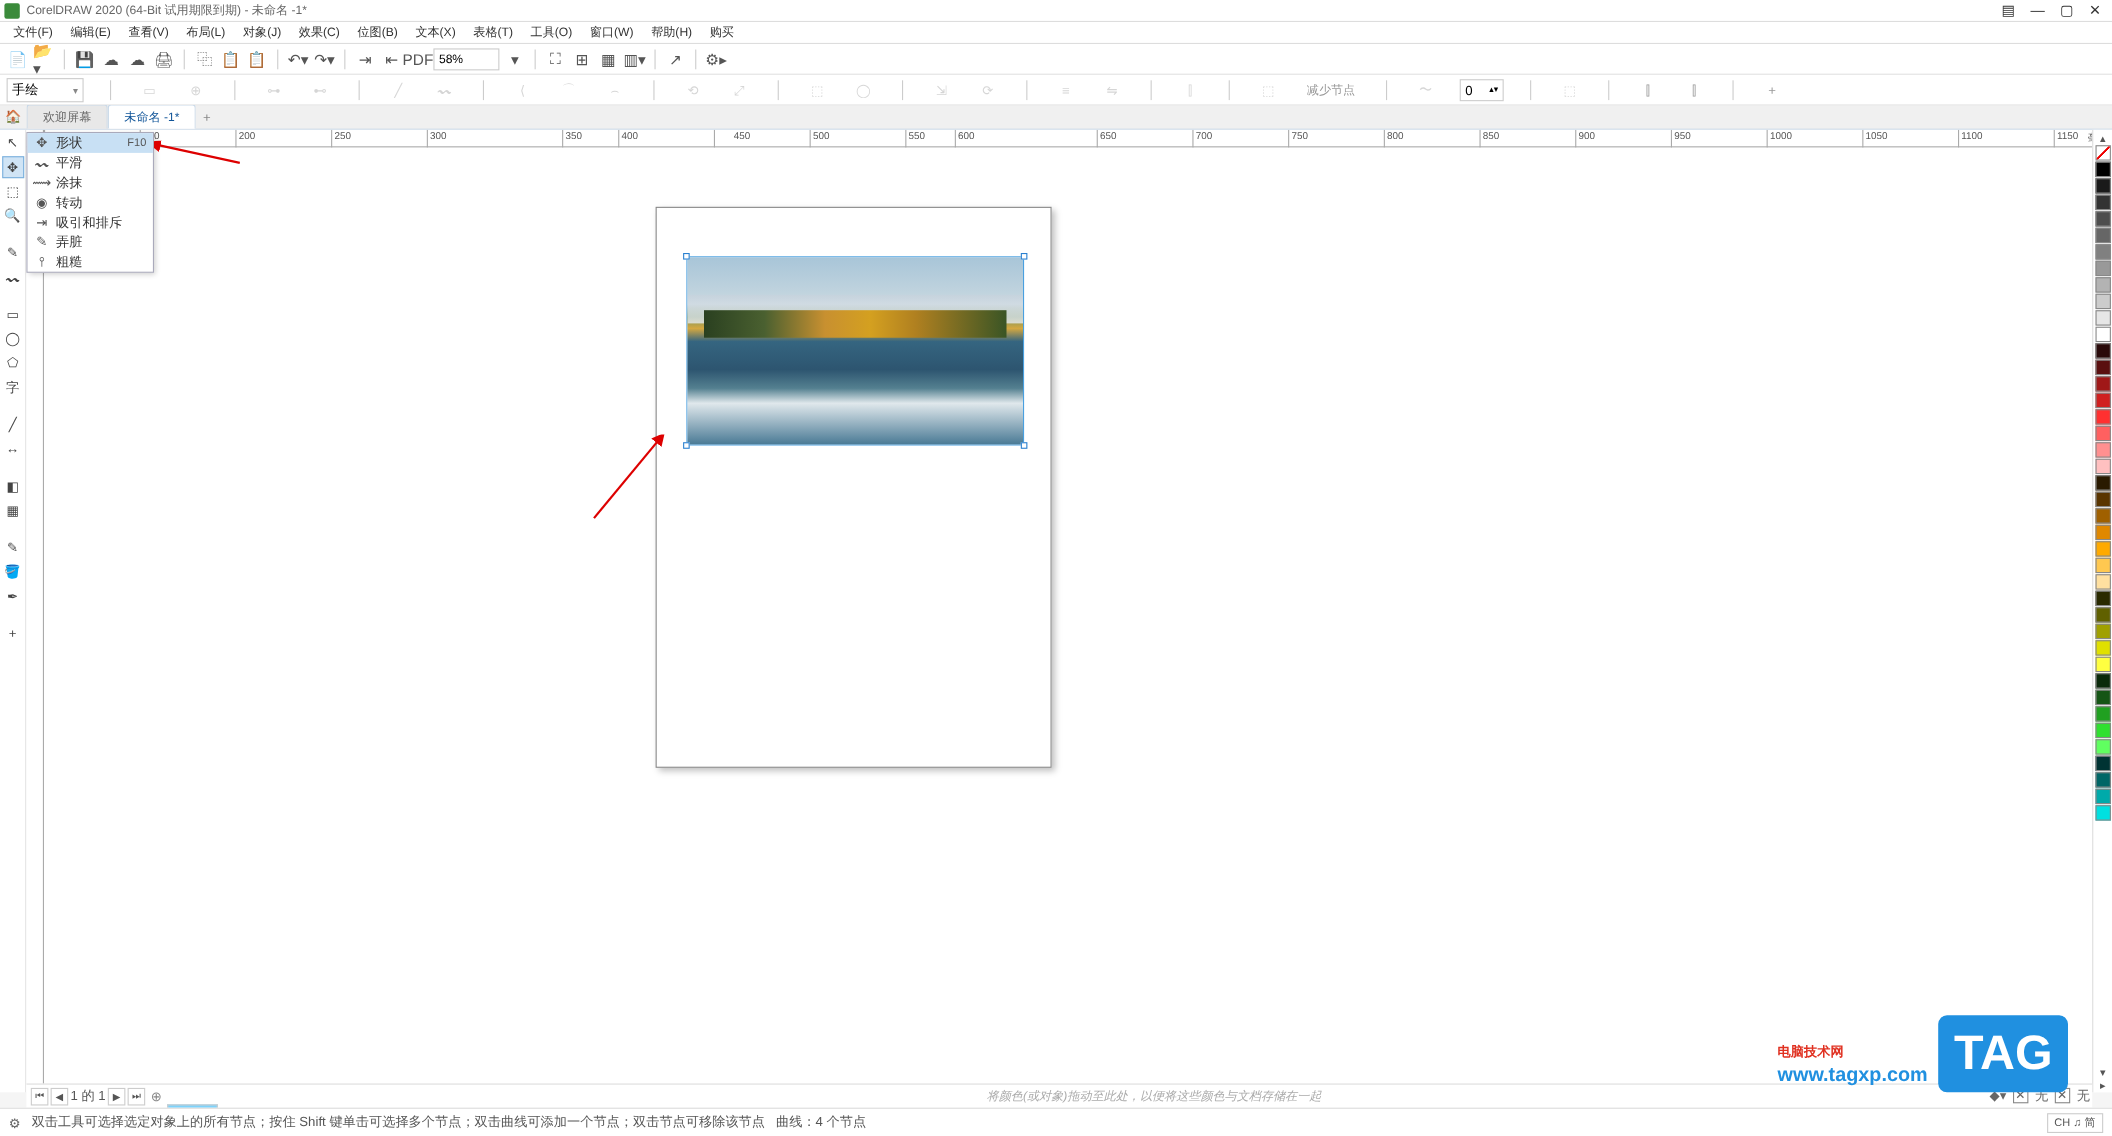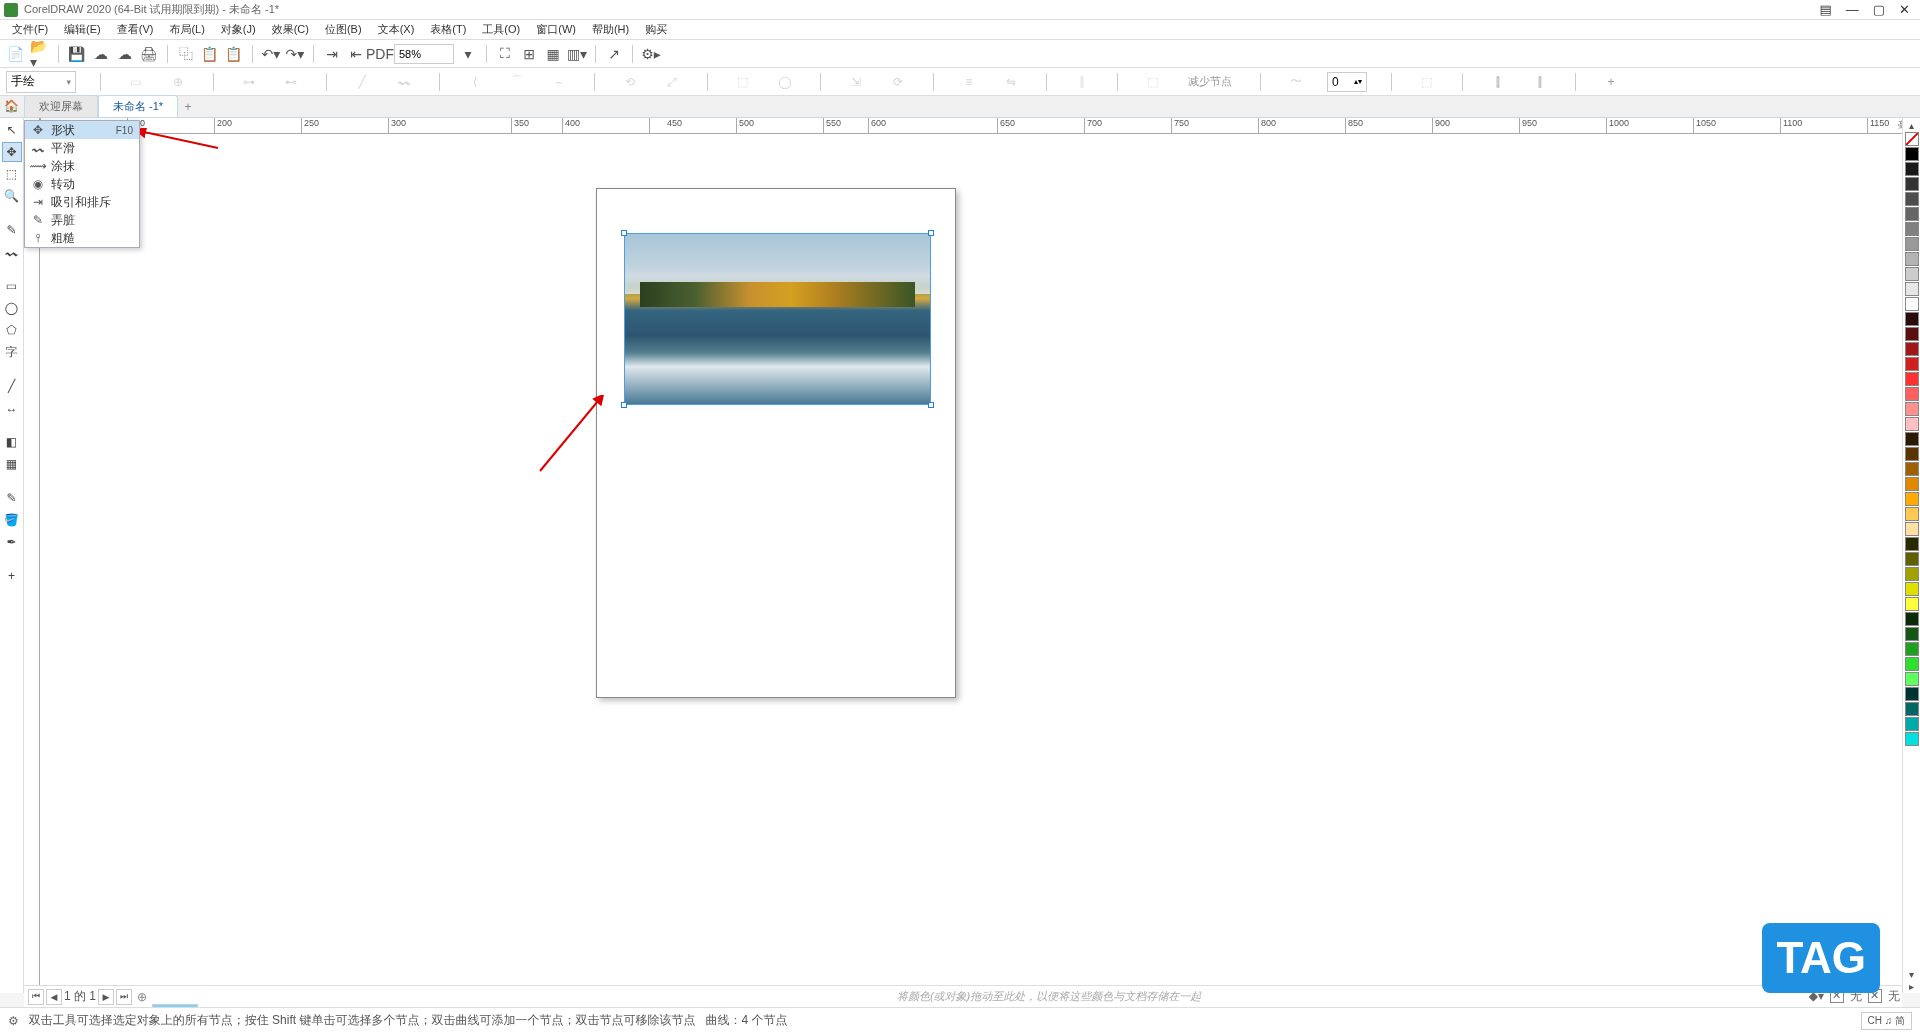--- a/index.html
+++ b/index.html
@@ -412,14 +412,18 @@
 </div>
 
 <div class="statusbar">
   <span class="gear">⚙</span>
   <span>双击工具可选择选定对象上的所有节点；按住 Shift 键单击可选择多个节点；双击曲线可添加一个节点；双击节点可移除该节点</span>
   <span>曲线：4 个节点</span>
   <span class="ime">CH ♫ 简</span>
 </div>
 
 <div class="watermark">
+  <div class="txt">
+    <span>电脑技术网</span>
+    <span class="url">www.tagxp.com</span>
+  </div>
   <div class="tag">TAG</div>
 </div>
 
 </body></html>

